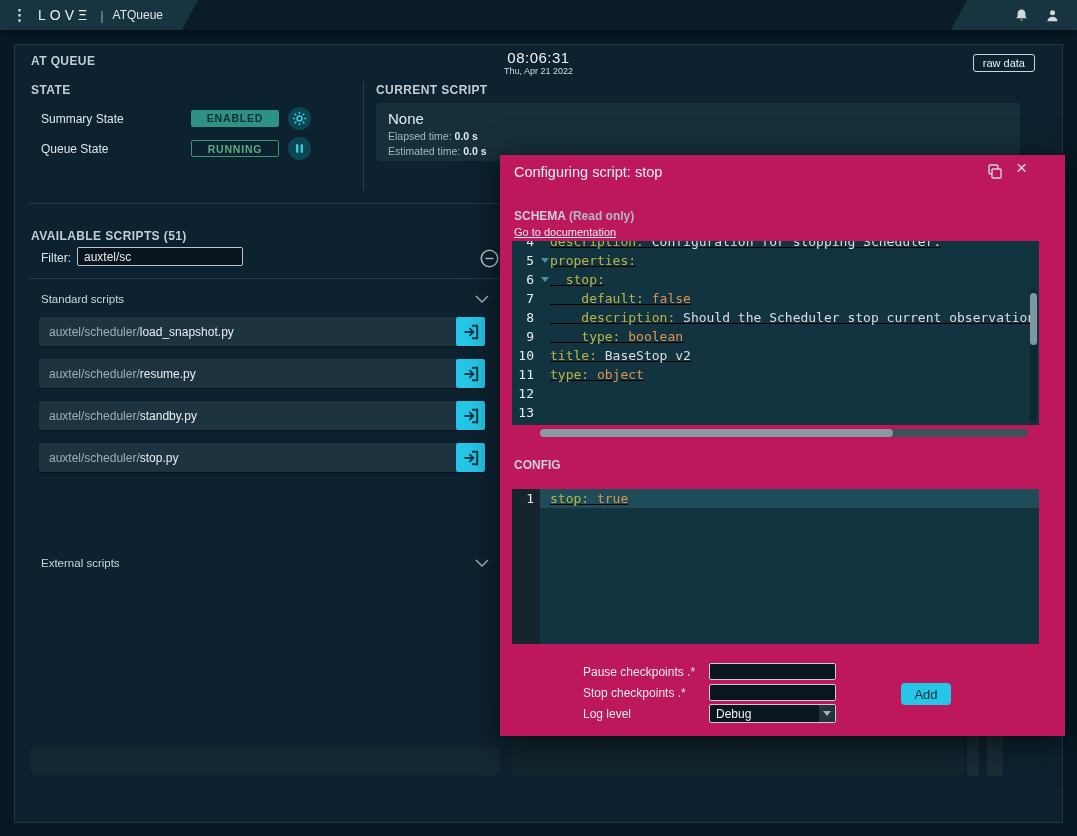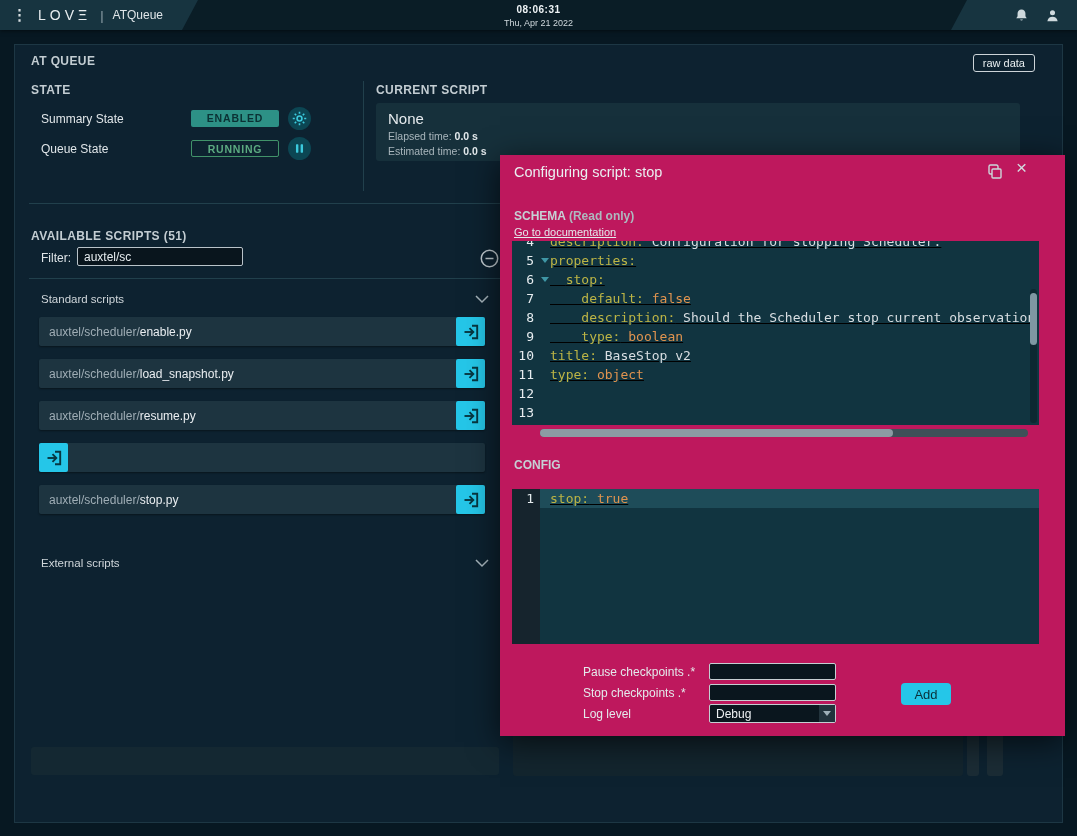--- a/index.html
+++ b/index.html
@@ -10,21 +10,21 @@
   
   .topbar { position:absolute; top:0; left:0; width:1077px; height:30px; background:#0a1d26; box-shadow:0 1px 4px rgba(0,0,0,.5); z-index:5; }
   .topbar-left { position:absolute; left:0; top:0; height:30px; width:198px; background:#173440;
                  clip-path:polygon(0 0,100% 0,calc(100% - 16px) 100%,0 100%);
                  display:flex; align-items:center; gap:9px; padding:0 10px; }
   .menu-icon { color:#d5dde0; font-size:15px; font-weight:bold; cursor:pointer; padding:0 2px; }
   .logo { color:#e8eef0; font-size:14px; letter-spacing:4px; font-weight:400; }
   .logo-sep { color:#8fa0a8; font-size:13px; }
   .app-title { color:#dfe5e8; font-size:12px; }
   .clock { position:absolute; left:50%; top:2px; transform:translateX(-50%); text-align:center; color:#eef3f5; }
-  .clock-time { font-size:10px; font-weight:bold; letter-spacing:.5px; line-height:16px; }
+  .clock-time { font-size:15px; font-weight:normal; letter-spacing:.5px; line-height:16px;margin-top:48px; }
   .clock-date { font-size:9px; color:#cfd8dc; line-height:10px; }
   .topbar-right { position:absolute; right:0; top:0; height:30px; width:126px; background:#173440;
                   clip-path:polygon(16px 0,100% 0,100% 100%,0 100%);
                   display:flex; align-items:center; justify-content:flex-end; gap:16px; padding:0 17px; }
   .tb-icon { display:flex; align-items:center; cursor:pointer; }
 
   
   .panel { position:absolute; left:14px; top:44px; width:1049px; height:779px; background:#0d2230; border:1px solid #1d3744; }
   .panel-title { position:absolute; left:16px; top:9px; font-size:12px; font-weight:bold; letter-spacing:.6px; color:#aab7bd; }
   .raw-data-btn { position:absolute; right:27px; top:9px; height:18px; padding:0 9px; background:transparent;
@@ -213,32 +213,20 @@
     <button class="group-chevron" style="top:250px;">
       <span style="display:flex;">
         <svg width="14" height="9" viewBox="0 0 14 9">
             <path d="M1 1l6 6 6-6" stroke="#a8b6bd" stroke-width="1.5" fill="none"></path>
           </svg>
       </span>
     </button>
 
     <div class="scripts-list" id="scripts-list">
         <div class="script-row">
-          <div class="script-text"><span class="script-prefix">auxtel/scheduler/</span><span class="script-name">enable.py</span></div>
-          <button class="script-launch">
-            <span style="display:flex;">
-              <svg width="16" height="16" viewBox="0 0 16 16" fill="none" stroke="#073741" stroke-width="1.9">
-                <path d="M1.5 8h8.2"></path>
-                <path d="M6.5 4.2 10.3 8l-3.8 3.8"></path>
-                <path d="M9 1.8h5.2v12.4H9"></path>
-              </svg>
-            </span>
-          </button>
-        </div>
-        <div class="script-row">
           <div class="script-text"><span class="script-prefix">auxtel/scheduler/</span><span class="script-name">load_snapshot.py</span></div>
           <button class="script-launch">
             <span style="display:flex;">
               <svg width="16" height="16" viewBox="0 0 16 16" fill="none" stroke="#073741" stroke-width="1.9">
                 <path d="M1.5 8h8.2"></path>
                 <path d="M6.5 4.2 10.3 8l-3.8 3.8"></path>
                 <path d="M9 1.8h5.2v12.4H9"></path>
               </svg>
             </span>
           </button>
@@ -249,20 +237,21 @@
             <span style="display:flex;">
               <svg width="16" height="16" viewBox="0 0 16 16" fill="none" stroke="#073741" stroke-width="1.9">
                 <path d="M1.5 8h8.2"></path>
                 <path d="M6.5 4.2 10.3 8l-3.8 3.8"></path>
                 <path d="M9 1.8h5.2v12.4H9"></path>
               </svg>
             </span>
           </button>
         </div>
         <div class="script-row">
+          <div class="script-text"><span class="script-prefix">auxtel/scheduler/</span><span class="script-name">standby.py</span></div>
           <button class="script-launch">
             <span style="display:flex;">
               <svg width="16" height="16" viewBox="0 0 16 16" fill="none" stroke="#073741" stroke-width="1.9">
                 <path d="M1.5 8h8.2"></path>
                 <path d="M6.5 4.2 10.3 8l-3.8 3.8"></path>
                 <path d="M9 1.8h5.2v12.4H9"></path>
               </svg>
             </span>
           </button>
         </div>

